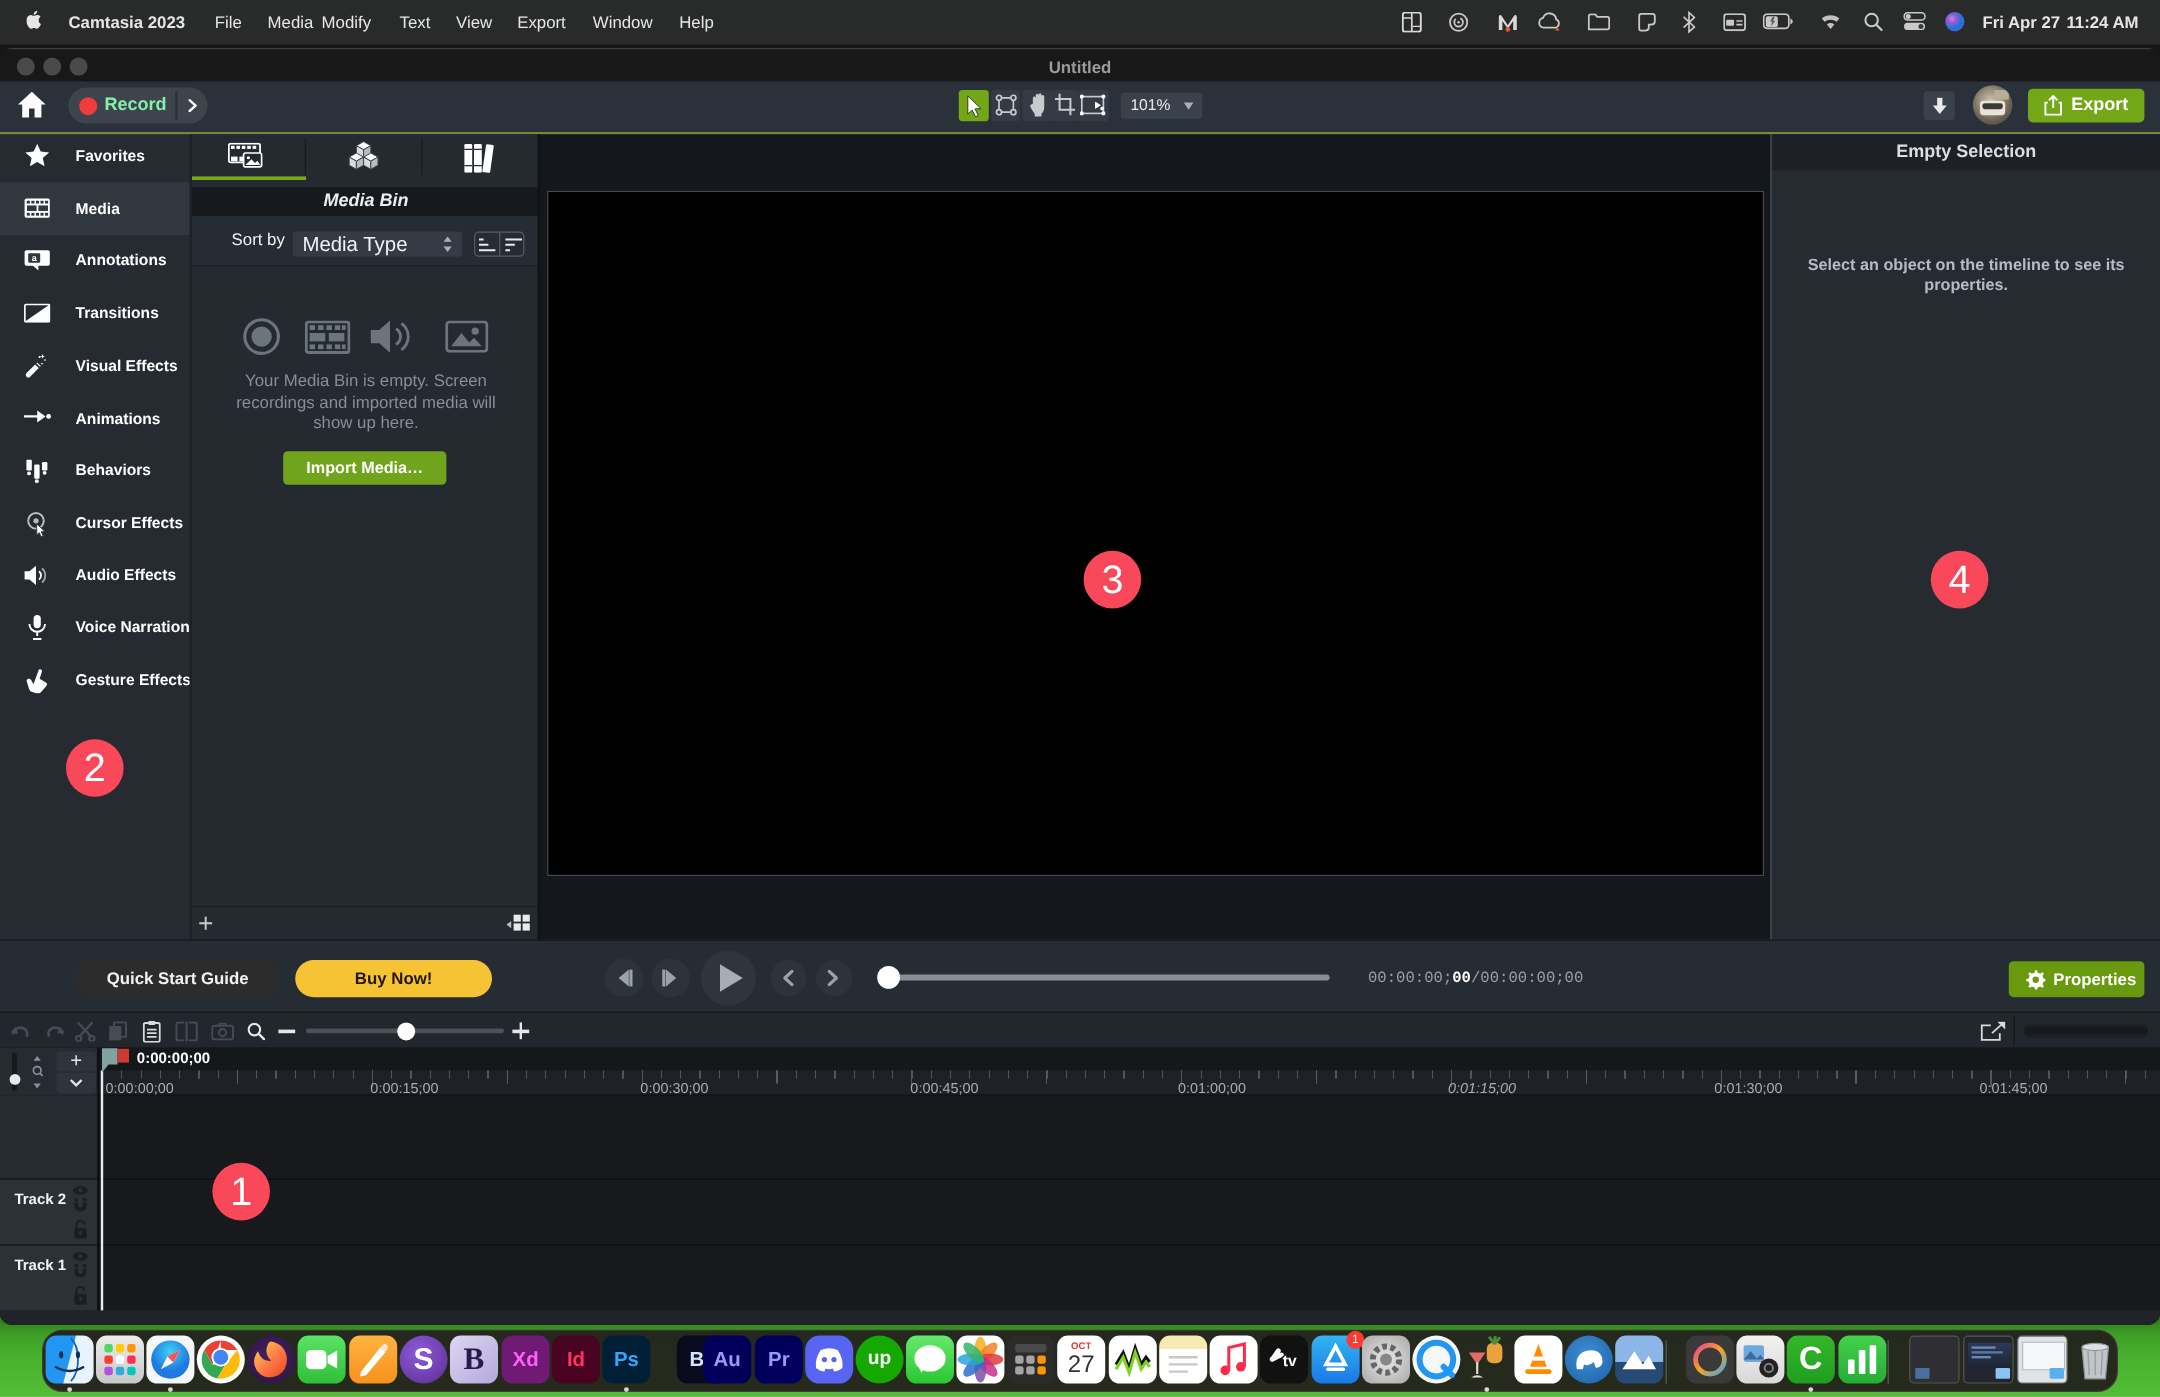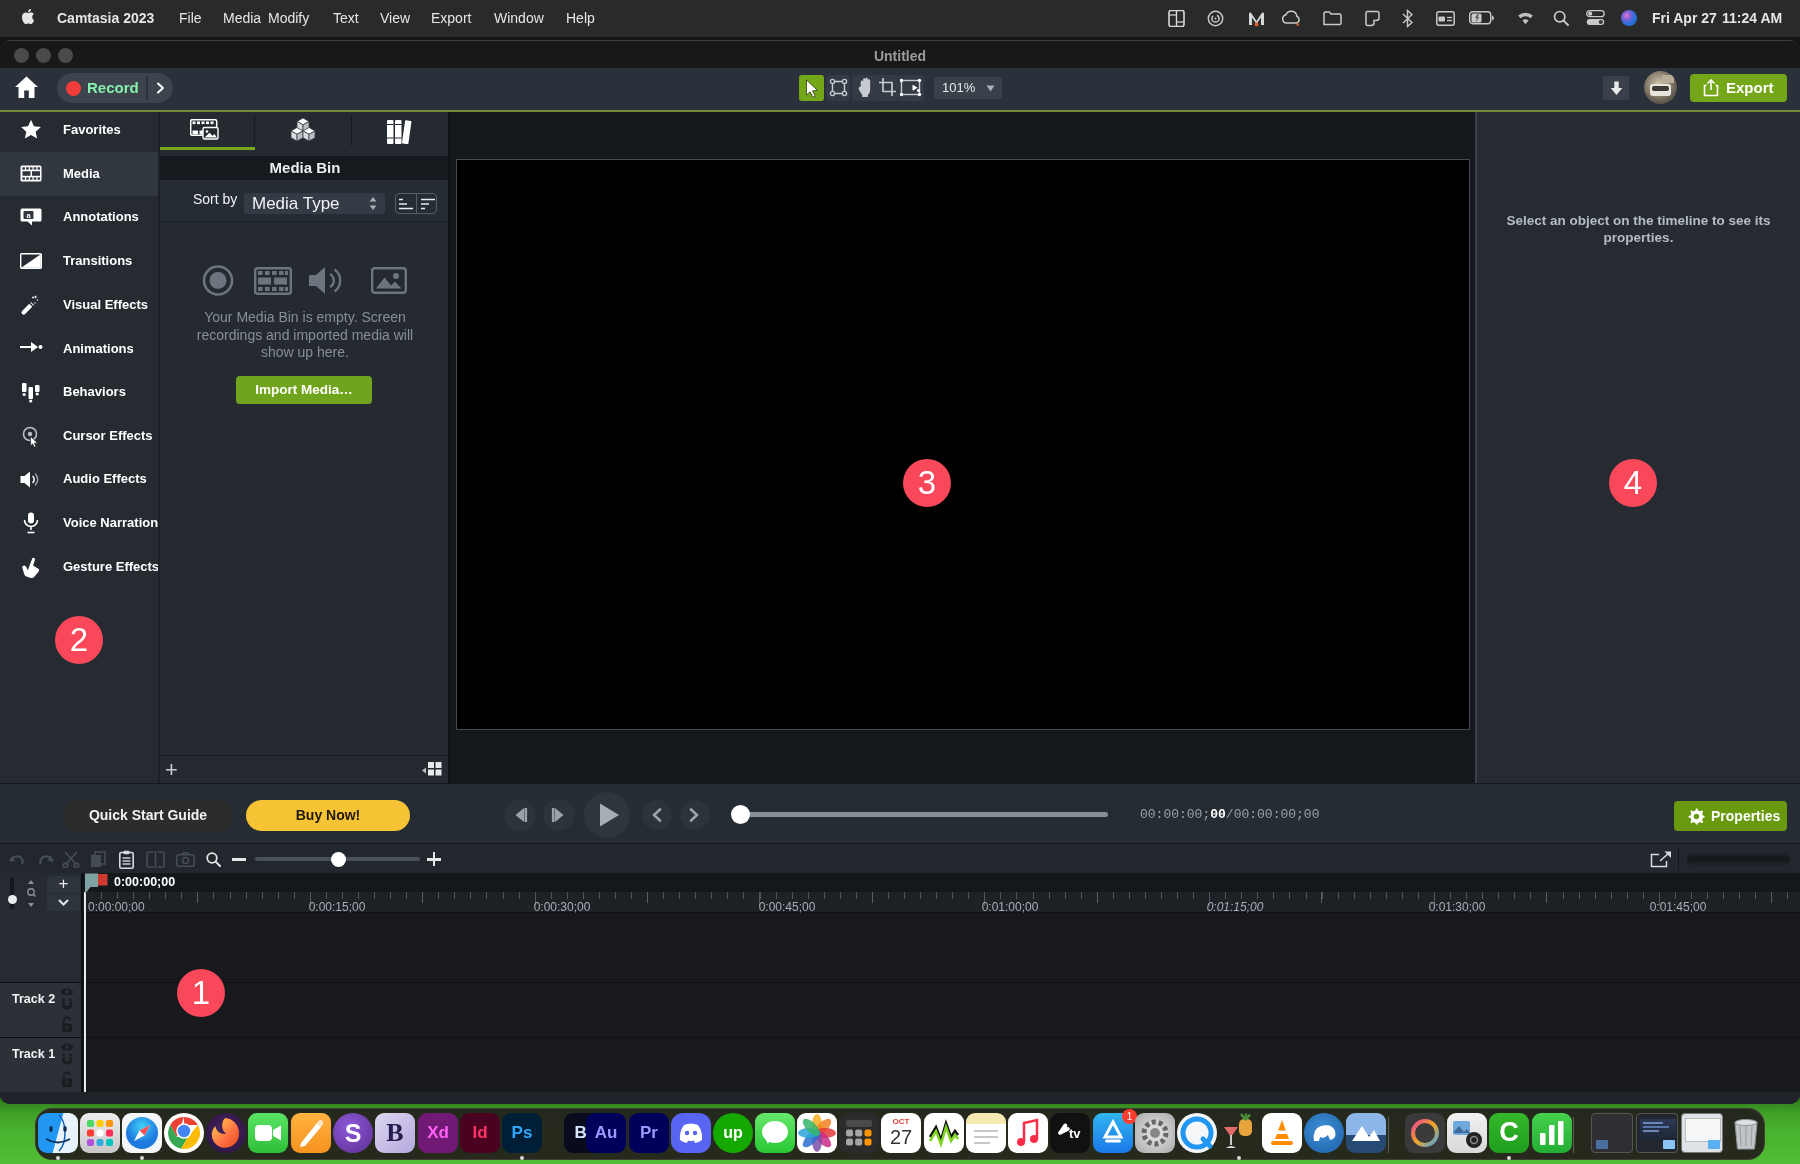--- a/index.html
+++ b/index.html
@@ -325,21 +325,21 @@
           <rect x="9" y="2" width="6.5" height="24" rx="1"></rect>
           <rect x="17.5" y="2.5" width="6.5" height="23.5" rx="1" transform="rotate(8 20.7 14)"></rect>
         </g>
         <g stroke="#252a31" stroke-width="1">
           <line x1="1" y1="6.5" x2="7.5" y2="6.5"></line>
           <line x1="9" y1="6.5" x2="15.5" y2="6.5"></line>
           <line x1="1" y1="20" x2="7.5" y2="20"></line>
           <line x1="9" y1="20" x2="15.5" y2="20"></line>
         </g>
       </svg>
-      <div class="abs" style="left:0;top:44px;width:290px;height:24px;background:#16191e;color:#eceef0;font-weight:bold;font-size:15px;text-align:center;line-height:24px;">Media Bin</div>
+      <div class="abs" style="left:0;top:44px;width:290px;height:24px;background:#16191e;color:#eceef0;font-weight:bold;font-size:15px;text-align:center;line-height:24px;font-style:italic;">Media Bin</div>
       <div class="abs" style="left:0;top:68px;width:290px;height:42px;background:#262c33;border-bottom:1px solid #1b1f24;">
         <div class="abs" style="left:33px;top:11px;color:#f0f2f4;font-size:14px;">Sort by</div>
         <div class="abs" style="left:84px;top:13px;width:141px;height:21px;background:#343b45;border-radius:3px;">
           <div class="abs" style="left:8px;top:0;height:21px;line-height:21px;color:#f0f2f4;font-size:17px;">Media Type</div>
           <svg class="abs" style="left:125px;top:4px;" width="8" height="13" viewBox="0 0 8 13">
             <path fill="#aab0b6" d="M4 0 L7.4 4.5 L0.6 4.5 Z"></path>
             <path fill="#aab0b6" d="M4 13 L7.4 8.5 L0.6 8.5 Z"></path>
           </svg>
         </div>
         <div class="abs" style="left:235px;top:13px;width:42px;height:21px;border:1px solid #555d66;border-radius:4px;">
@@ -404,20 +404,21 @@
           <rect x="13.5" y="7.5" width="6" height="6"></rect>
         </g>
       </svg>
       <div class="abs" style="left:288px;top:0;width:2px;height:671px;background:#101316;"></div>
     </div>
     <div class="abs" id="canvasarea">
       <div id="stage"></div>
     </div>
     <div class="abs" id="vdiv"></div>
     <div class="abs" id="rpanel">
+      <div class="abs" style="left:0;top:0;width:323px;height:30px;background:#1d2127;color:#dbdee1;font-weight:bold;font-size:15px;text-align:center;line-height:30px;">Empty Selection</div>
       <div class="abs" style="left:10px;top:100px;width:303px;text-align:center;color:#b6bcc3;font-size:13.5px;font-weight:600;line-height:17px;">Select an object on the timeline to see its<br>properties.</div>
     </div>
     <div class="abs" id="playbar">
       <div class="abs" style="left:63px;top:16px;width:170px;height:31px;background:#2c2c2d;border-radius:16px;color:#f2f2f2;font-size:14px;font-weight:600;text-align:center;line-height:31px;">Quick Start Guide</div>
       <div class="abs" style="left:246px;top:16px;width:164px;height:31px;background:#f5c333;border-radius:16px;color:#20180a;font-size:14px;font-weight:bold;text-align:center;line-height:31px;">Buy Now!</div>
       <div class="abs" style="left:504px;top:15px;width:32px;height:32px;border-radius:50%;background:#2d333a;"></div>
       <svg class="abs" style="left:513px;top:23px;" width="15" height="16" viewBox="0 0 15 16">
         <path fill="#9ba2a9" d="M11 1 L2.5 8 L11 15 Z"></path>
         <rect x="11.5" y="1" width="2.6" height="14" fill="#9ba2a9"></rect>
       </svg>

